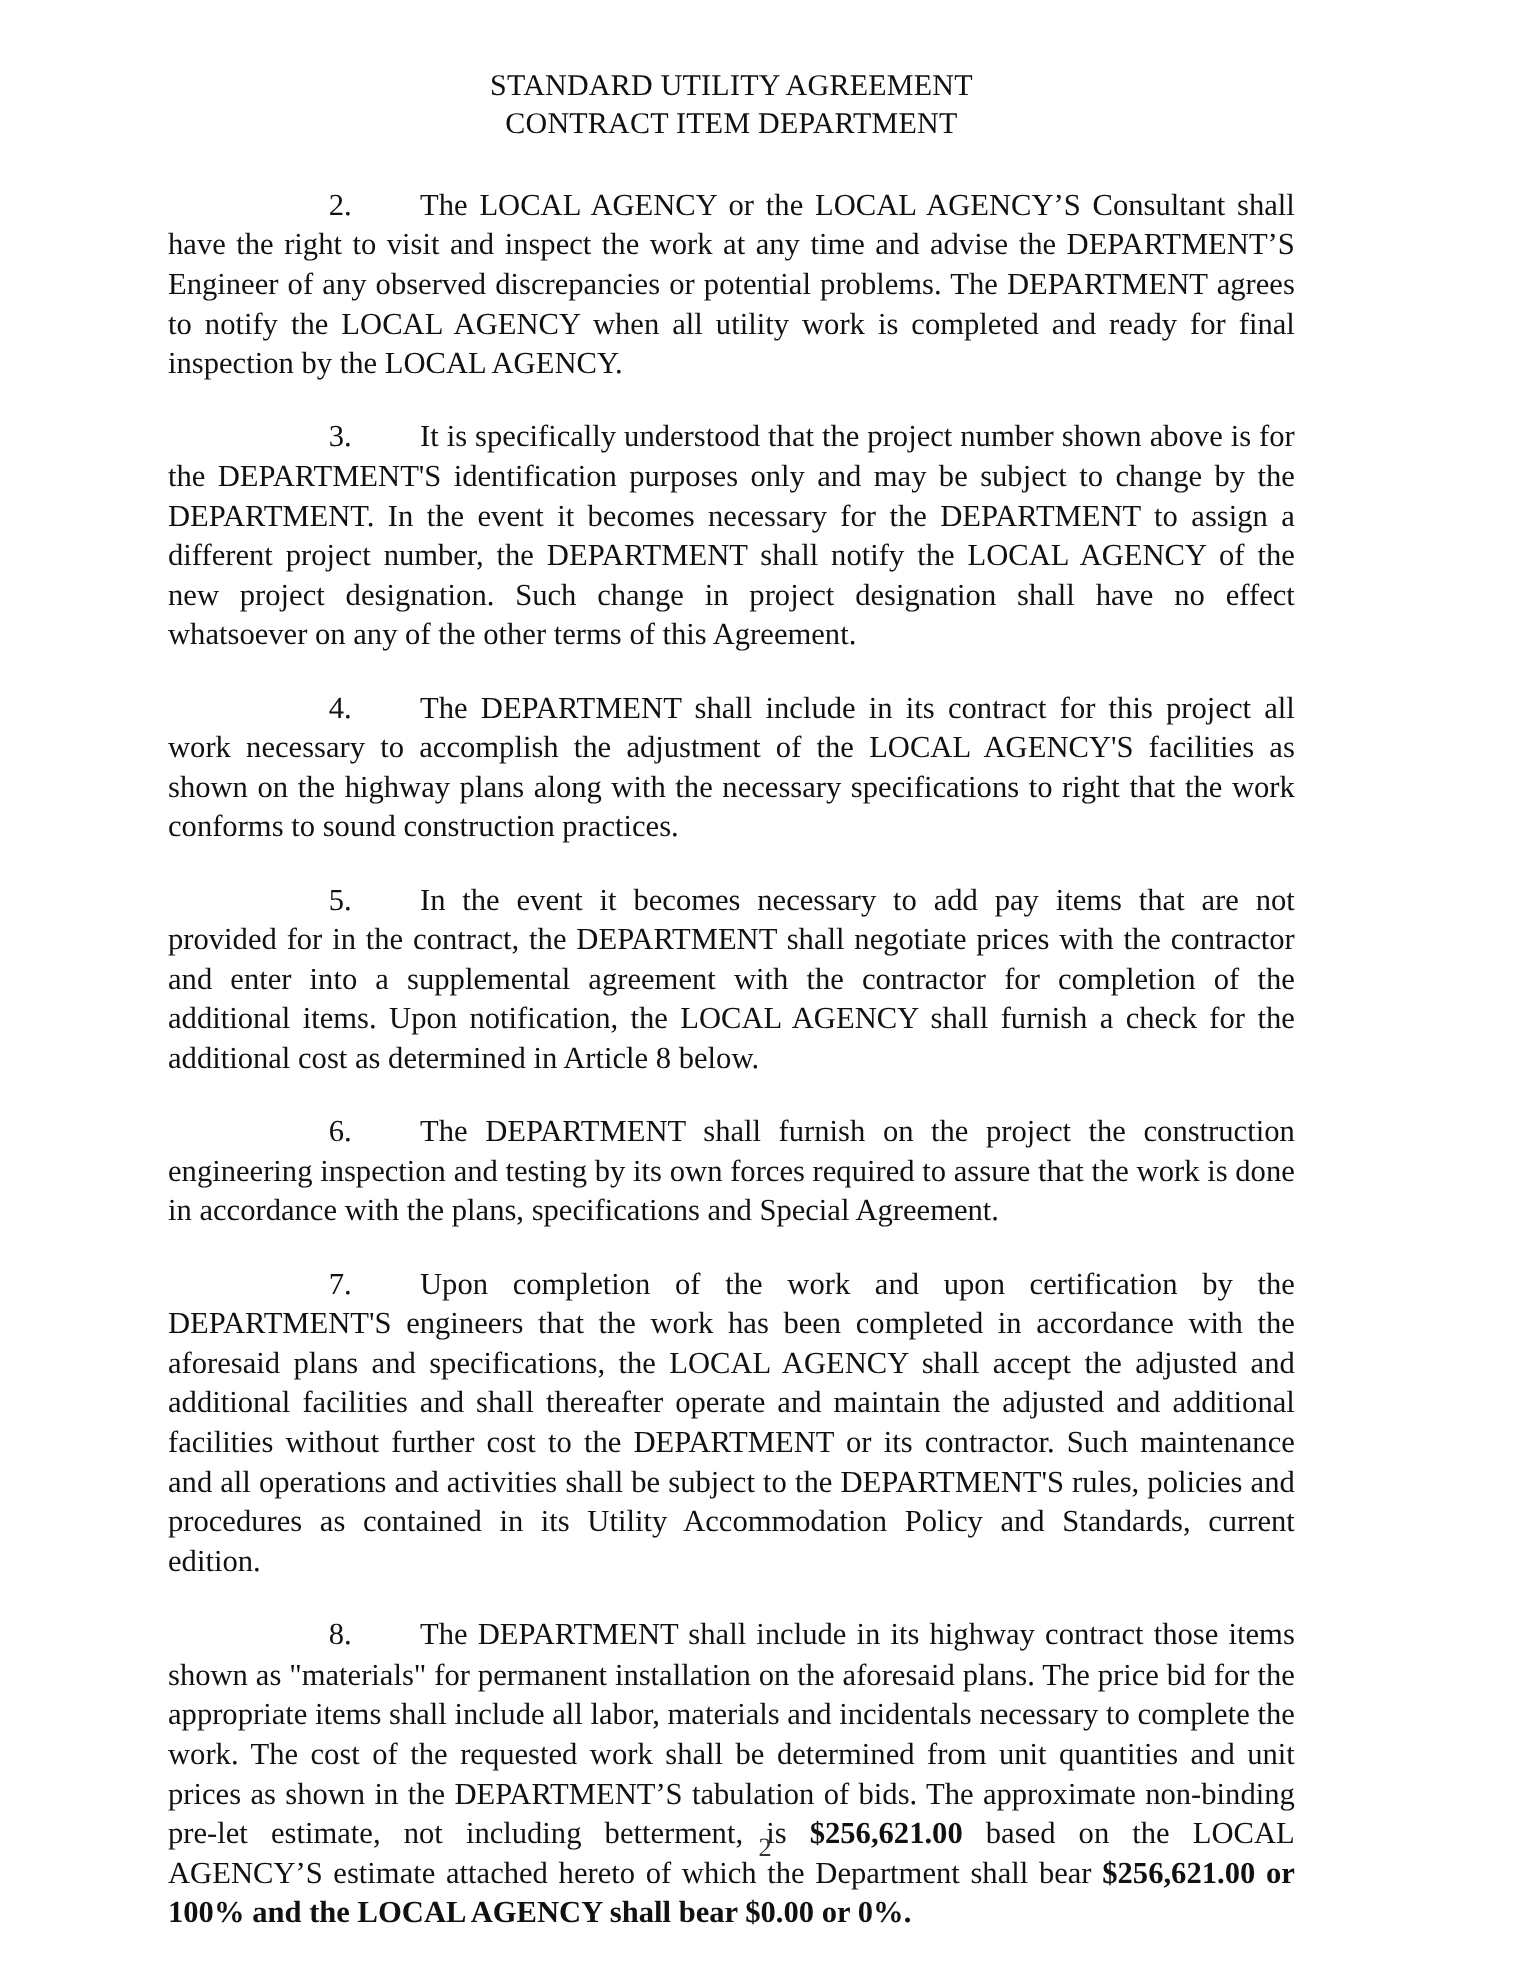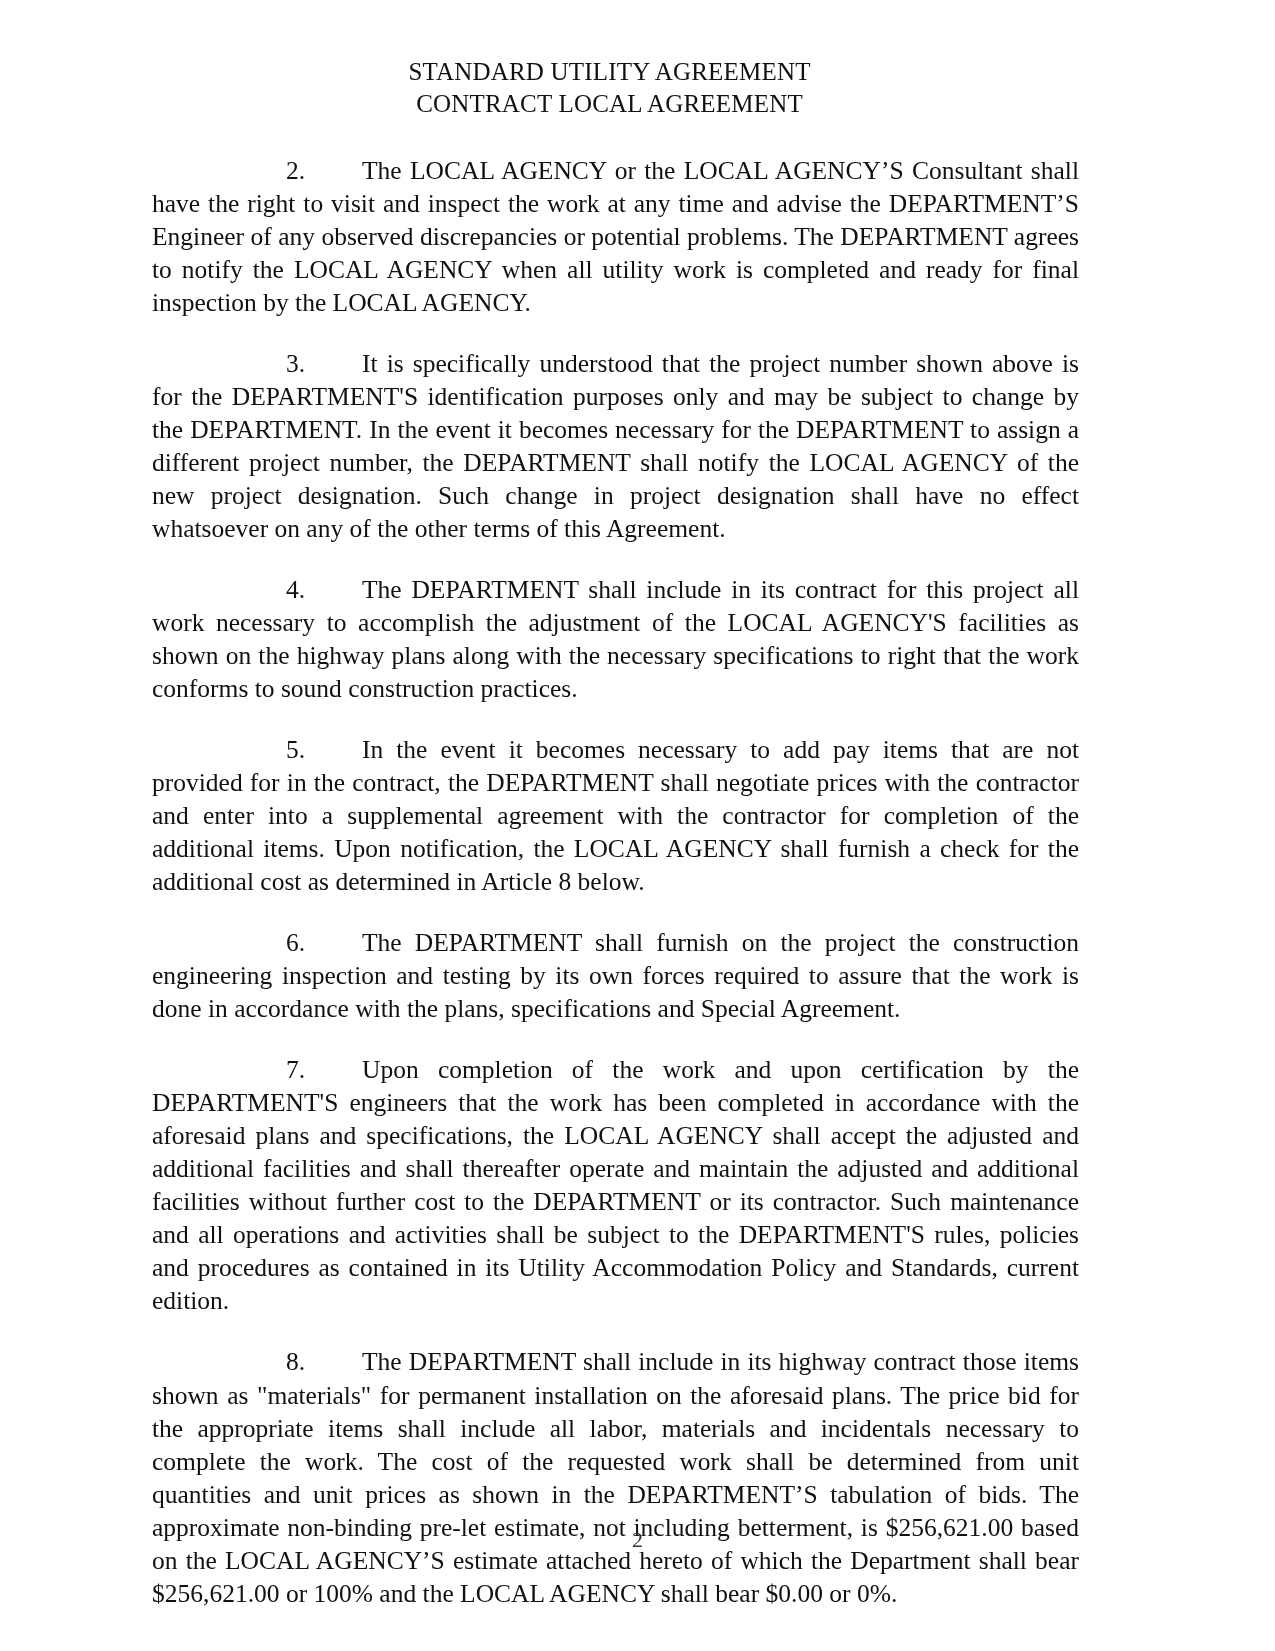--- a/index.html
+++ b/index.html
@@ -36,38 +36,38 @@
 
   .body-block {
     font-size: 25.5px;
     line-height: 1.295;
     text-align: justify;
     text-justify: inter-word;
     hyphens: none;
   }
 
   .para {
-    margin: 0 0 28px 12px;
+    margin: 0 0 28px 0;
     text-indent: 0;
   }
   .para:last-of-type { margin-bottom: 0; }
 
   
   .clause-lead {
     display: inline-block;
     width: 210px;
     text-indent: 0;
   }
   .clause-num {
     display: inline-block;
     width: 76px;
     margin-left: 134px;
   }
 
-  .b { font-weight: normal; }
+  .b { font-weight: bold; }
 
   .page-number {
     position: absolute;
     left: 0;
     right: 0;
     top: 1527px;
     text-align: center;
     font-size: 22px;
     font-family: "Liberation Serif", "DejaVu Serif", serif;
     color: #333333;
@@ -76,21 +76,21 @@
   
   .page { -webkit-font-smoothing: antialiased; }
 </style>
 </head>
 <body>
 
 <div class="page">
 
   <div class="doc-header">
     <span class="hline">STANDARD UTILITY AGREEMENT</span>
-    <span class="hline">CONTRACT LOCAL AGREEMENT</span>
+    <span class="hline">CONTRACT ITEM DEPARTMENT</span>
   </div>
 
   <div class="body-block">
 
     <p class="para"><span class="clause-lead"><span class="clause-num">2.</span></span><span>The LOCAL AGENCY or the LOCAL AGENCY’S Consultant shall have the right to visit and inspect the work at any time and advise the DEPARTMENT’S Engineer of any observed discrepancies or potential problems.  The DEPARTMENT agrees to notify the LOCAL AGENCY when all utility work is completed and ready for final inspection by the LOCAL AGENCY.</span></p>
 
     <p class="para"><span class="clause-lead"><span class="clause-num">3.</span></span><span>It is specifically understood that the project number shown above is for the DEPARTMENT'S identification purposes only and may be subject to change by the DEPARTMENT.  In the event it becomes necessary for the DEPARTMENT to assign a different project number, the DEPARTMENT shall notify the LOCAL AGENCY of the new project designation.  Such change in project designation shall have no effect whatsoever on any of the other terms of this Agreement.</span></p>
 
     <p class="para"><span class="clause-lead"><span class="clause-num">4.</span></span><span>The DEPARTMENT shall include in its contract for this project all work necessary to accomplish the adjustment of the LOCAL AGENCY'S facilities as shown on the highway plans along with the necessary specifications to right that the work conforms to sound construction practices.</span></p>
 

